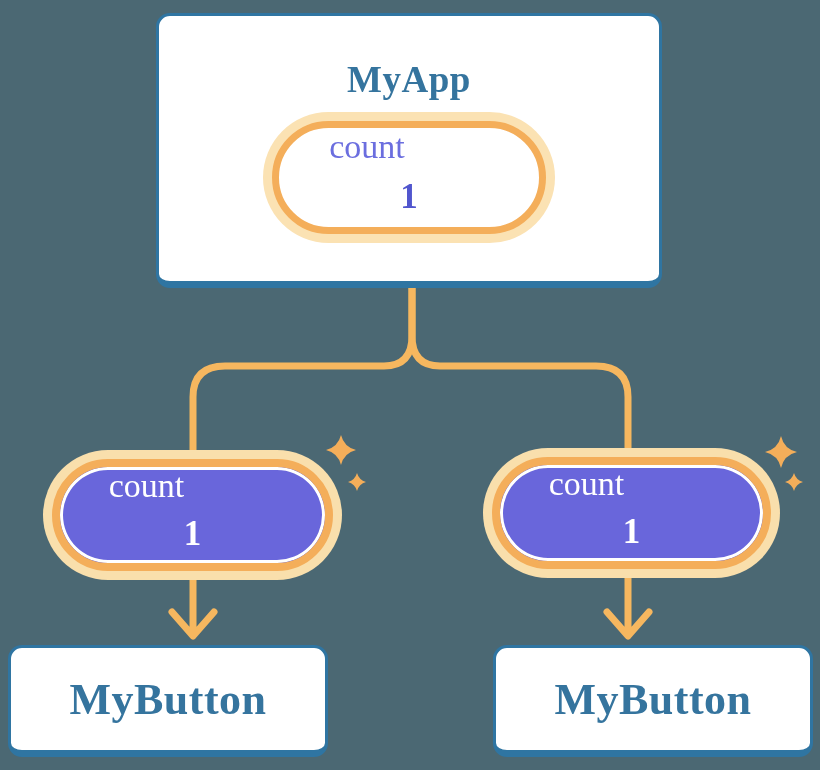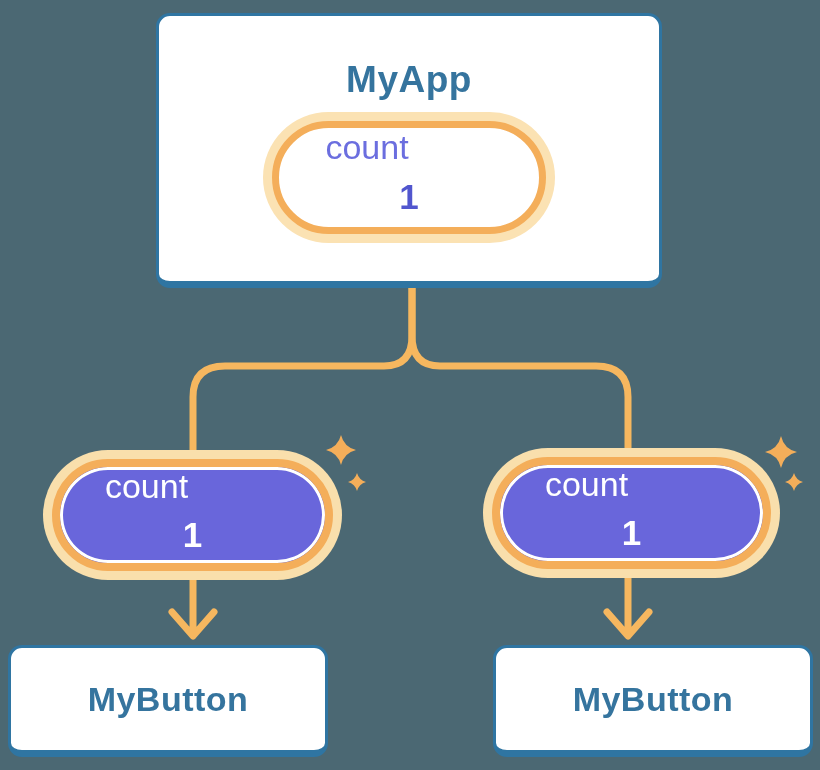--- a/index.html
+++ b/index.html
@@ -6,20 +6,21 @@
   body {
     width: 820px; height: 770px;
     font-family: "Liberation Sans", sans-serif;
     background: var(--canvas-bg, #4B6873);
     overflow: hidden;
   }
   .stage {
     position: relative;
     width: 820px; height: 770px;
     background: var(--canvas-bg, #4B6873);
+    font-family: Liberation Serif, serif;
   }
   svg.connectors {
     position: absolute; left: 0; top: 0;
     width: 820px; height: 770px;
     display: block;
   }
   .line {
     fill: none;
     stroke: var(--connector-orange, #F6B75F);
     stroke-width: 7;
@@ -39,21 +40,21 @@
   .card-root { left: 156px; top: 13px; width: 506px; height: 275px; }
   .card-title {
     position: absolute; top: 45px; left: 0; right: 0;
     text-align: center;
     font-size: 37px; font-weight: 700; line-height: 38px;
     color: var(--component-text-blue, #35749E);
     letter-spacing: 0.5px;
   }
   .card-child {
     display: flex; align-items: center; justify-content: center;
-    font-size: 34px; font-weight: 700;
+    font-size: 44px; font-weight: 700;
     color: var(--component-text-blue, #35749E);
     letter-spacing: 0.5px;
   }
   .card-child-left  { left: 8px;   top: 645px; width: 320px; height: 112px; }
   .card-child-right { left: 493px; top: 645px; width: 320px; height: 112px; }
 
   .pill {
     position: absolute;
     box-sizing: border-box;
     border-radius: 999px;

